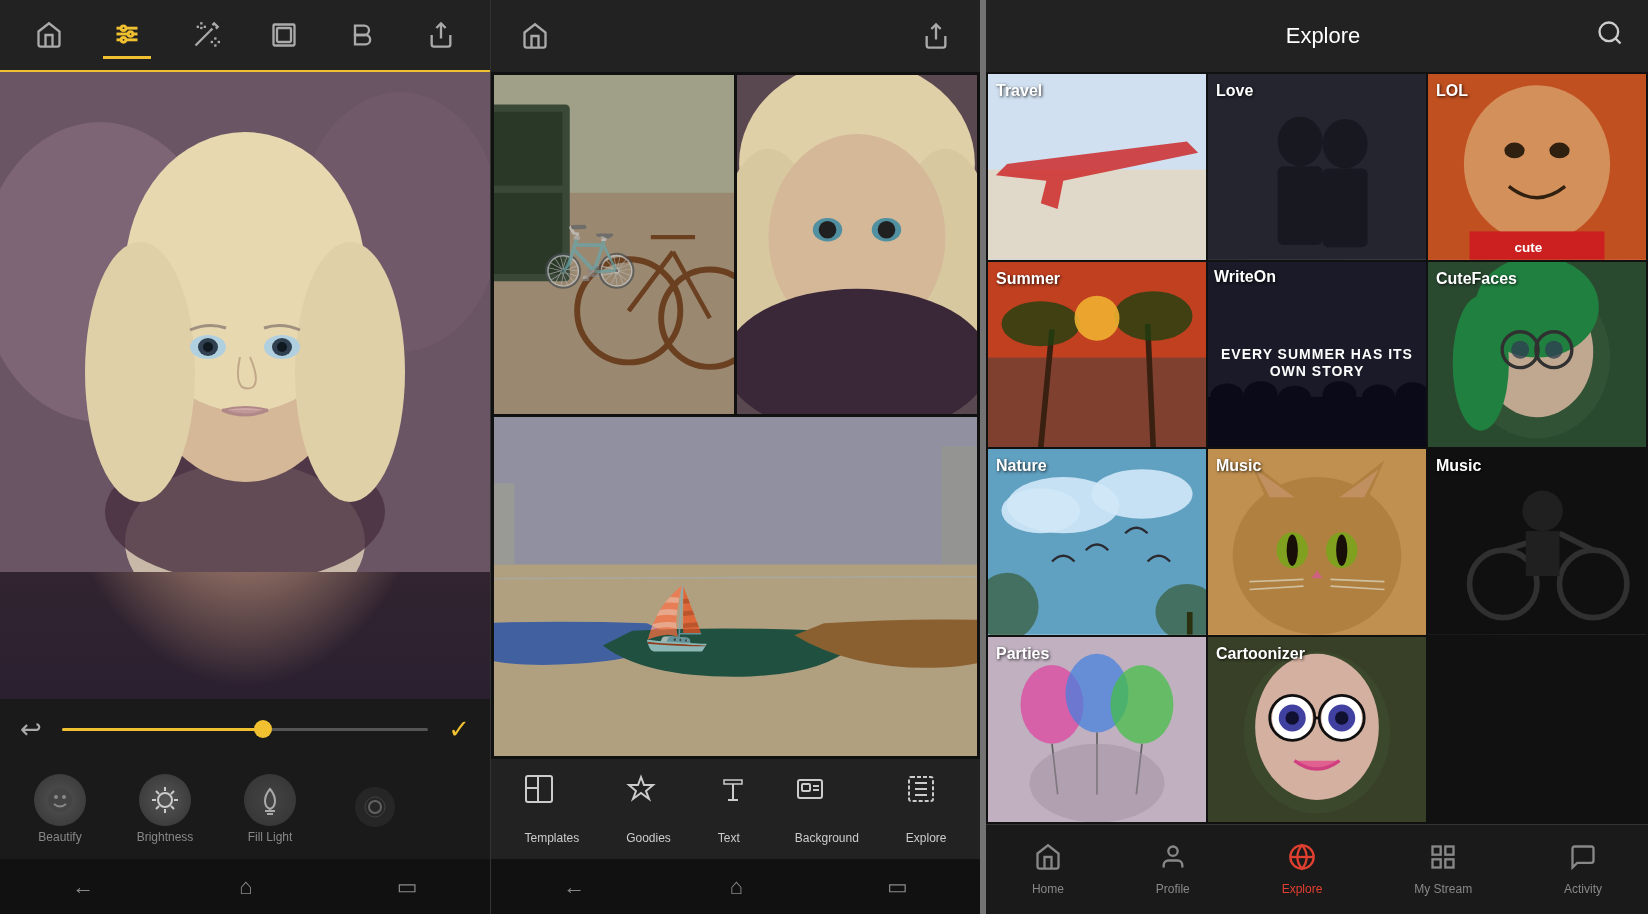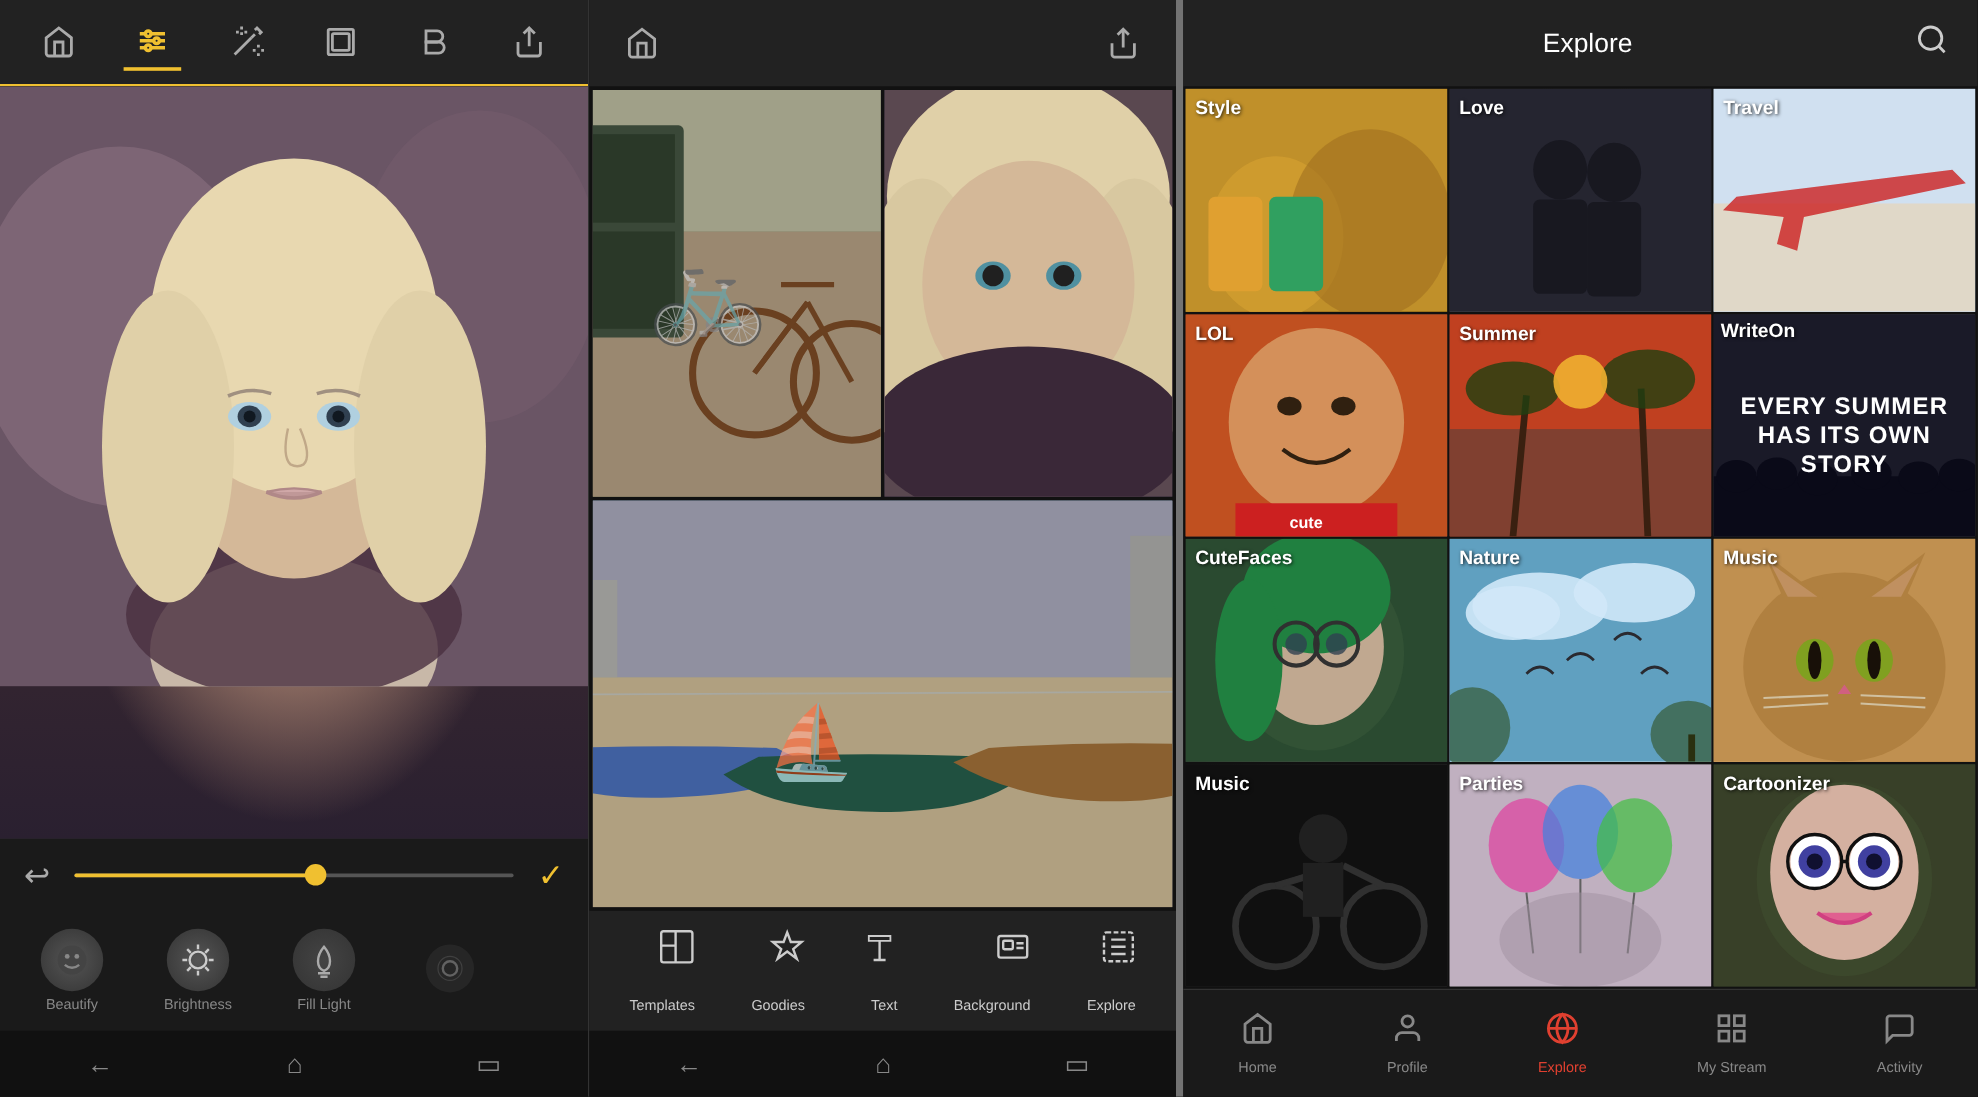--- a/index.html
+++ b/index.html
@@ -268,21 +268,21 @@
       background: #222;
       display: flex;
       align-items: center;
       justify-content: space-around;
       padding: 0 10px;
     }
 
     .tab-item {
       display: flex;
       flex-direction: column;
-      align-items: flex-end;
+      align-items: flex-start;
       cursor: pointer;
       gap: 20px;
     }
 
     .tab-icon {
       font-size: 26px;
       color: #ccc;
     }
 
     .tab-label {
@@ -744,57 +744,44 @@
     <div class="explore-search">
       <svg width="28" height="28" viewBox="0 0 24 24" fill="none" stroke="#ccc" stroke-width="2">
         <circle cx="11" cy="11" r="8"></circle>
         <line x1="21" y1="21" x2="16.65" y2="16.65"></line>
       </svg>
     </div>
   </div>
 
   <div class="explore-grid">
 
-    <div class="category-cell cat-style">
+
+    <div class="category-cell cat-travel">
       <svg width="100%" height="100%" viewBox="0 0 220 165" preserveAspectRatio="xMidYMid slice" style="position:absolute;inset:0;">
-        <rect width="220" height="165" fill="#c0902a"></rect>
-        <ellipse cx="80" cy="110" rx="50" ry="60" fill="#d4a030" opacity="0.7"></ellipse>
-        <ellipse cx="150" cy="100" rx="60" ry="70" fill="#a07020" opacity="0.6"></ellipse>
-
-        <rect x="30" y="80" width="40" height="70" rx="5" fill="#e0a030"></rect>
-        <rect x="75" y="80" width="40" height="70" rx="5" fill="#30a060"></rect>
+        <rect width="220" height="165" fill="#d0e0f0"></rect>
+        <rect width="220" height="80" y="85" fill="#e0d8c8"></rect>
+
+        <path d="M30 80 L190 60 L200 70 L80 95 L75 120 L60 115 L65 95 L20 90 Z" fill="#cc2020" opacity="0.8"></path>
       </svg>
       <div class="category-bg">
-        <span class="category-label">Style</span>
+        <span class="category-label">Travel</span>
       </div>
     </div>
 
     <div class="category-cell cat-love">
       <svg width="100%" height="100%" viewBox="0 0 220 165" preserveAspectRatio="xMidYMid slice" style="position:absolute;inset:0;">
         <rect width="220" height="165" fill="#252530"></rect>
 
         <ellipse cx="95" cy="60" rx="20" ry="22" fill="#181820"></ellipse>
         <rect x="75" y="82" width="40" height="70" rx="5" fill="#181820"></rect>
         <ellipse cx="135" cy="62" rx="20" ry="22" fill="#181820"></ellipse>
         <rect x="115" y="84" width="40" height="70" rx="5" fill="#181820"></rect>
       </svg>
       <div class="category-bg">
         <span class="category-label">Love</span>
-      </div>
-    </div>
-
-    <div class="category-cell cat-travel">
-      <svg width="100%" height="100%" viewBox="0 0 220 165" preserveAspectRatio="xMidYMid slice" style="position:absolute;inset:0;">
-        <rect width="220" height="165" fill="#d0e0f0"></rect>
-        <rect width="220" height="80" y="85" fill="#e0d8c8"></rect>
-
-        <path d="M30 80 L190 60 L200 70 L80 95 L75 120 L60 115 L65 95 L20 90 Z" fill="#cc2020" opacity="0.8"></path>
-      </svg>
-      <div class="category-bg">
-        <span class="category-label">Travel</span>
       </div>
     </div>
 
     <div class="category-cell cat-lol">
       <svg width="100%" height="100%" viewBox="0 0 220 165" preserveAspectRatio="xMidYMid slice" style="position:absolute;inset:0;">
         <rect width="220" height="165" fill="#c05020"></rect>
 
         <ellipse cx="110" cy="80" rx="65" ry="70" fill="#d4905a"></ellipse>
         <ellipse cx="90" cy="68" rx="9" ry="7" fill="#302010"></ellipse>
         <ellipse cx="130" cy="68" rx="9" ry="7" fill="#302010"></ellipse>
@@ -832,21 +819,21 @@
         <rect x="0" y="120" width="220" height="45" fill="#0a0a18"></rect>
         <ellipse cx="30" cy="120" rx="15" ry="12" fill="#0a0a18"></ellipse>
         <ellipse cx="60" cy="118" rx="15" ry="12" fill="#0a0a18"></ellipse>
         <ellipse cx="90" cy="122" rx="15" ry="12" fill="#0a0a18"></ellipse>
         <ellipse cx="130" cy="118" rx="15" ry="12" fill="#0a0a18"></ellipse>
         <ellipse cx="165" cy="121" rx="15" ry="12" fill="#0a0a18"></ellipse>
         <ellipse cx="195" cy="119" rx="15" ry="12" fill="#0a0a18"></ellipse>
       </svg>
       <div style="position:absolute;inset:0;display:flex;flex-direction:column;padding:6px;">
         <span class="category-label">WriteOn</span>
-        <div class="writeon-text" style="font-size:20px;font-weight:900;color:#fff;text-align:center;line-height:1.2;text-transform:uppercase;letter-spacing:1px;position:relative;inset:unset;flex:1;display:flex;align-items:center;justify-content:center;">EVERY SUMMER HAS ITS OWN STORY</div>
+        <div class="writeon-text" style="font-size:14px;font-weight:900;color:#fff;text-align:center;line-height:1.2;text-transform:uppercase;letter-spacing:1px;position:relative;inset:unset;flex:1;display:flex;align-items:center;justify-content:center;">EVERY SUMMER HAS ITS OWN STORY</div>
       </div>
     </div>
 
     <div class="category-cell cat-cutefaces">
       <svg width="100%" height="100%" viewBox="0 0 220 165" preserveAspectRatio="xMidYMid slice" style="position:absolute;inset:0;">
         <rect width="220" height="165" fill="#2a4a30"></rect>
 
         <ellipse cx="110" cy="85" rx="65" ry="72" fill="#3a5a3a" opacity="0.5"></ellipse>
         <ellipse cx="110" cy="80" rx="50" ry="58" fill="#c0a890"></ellipse>
 

